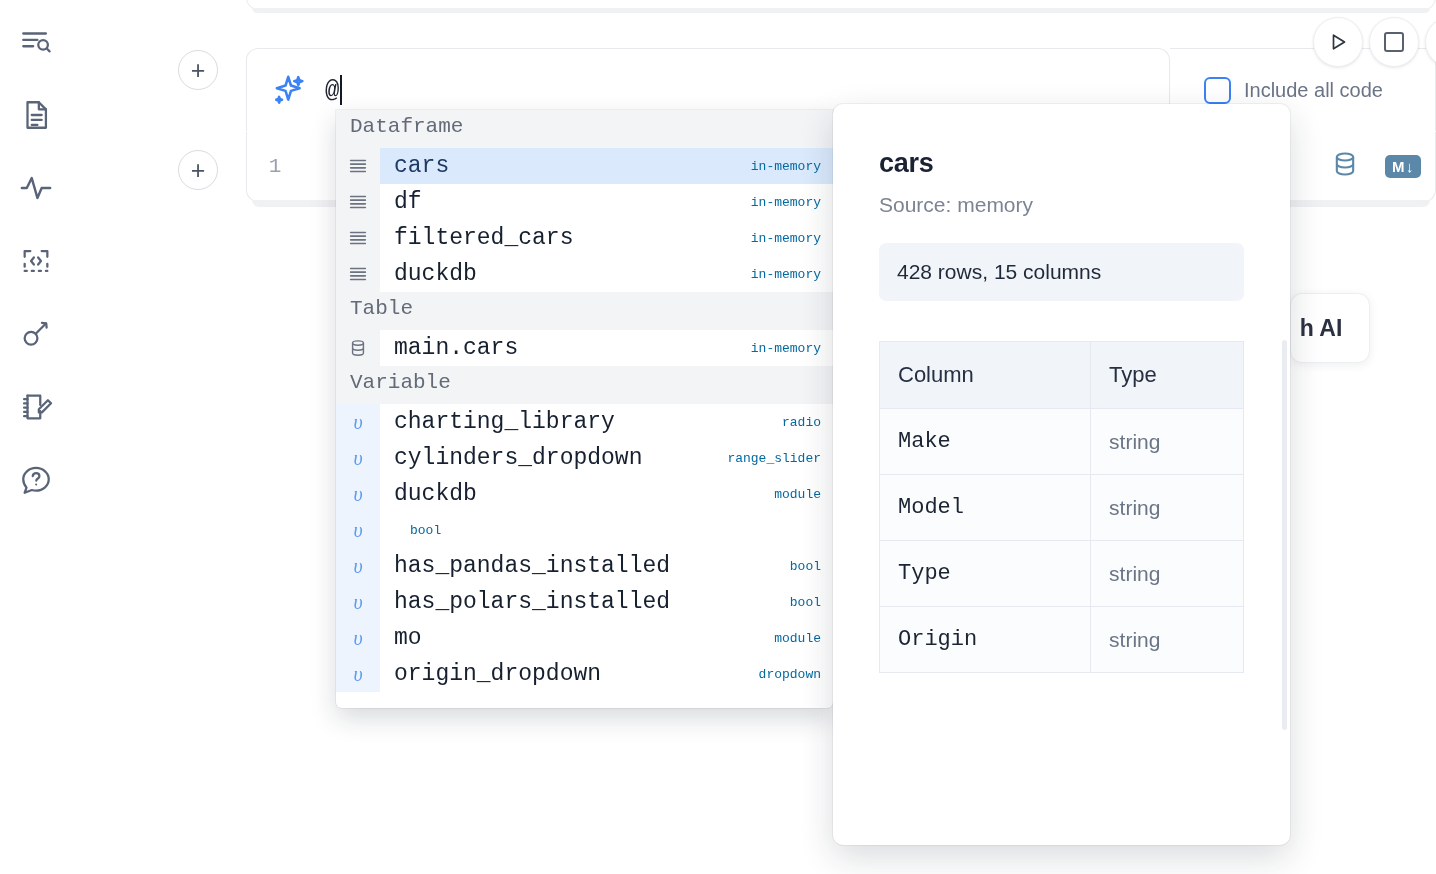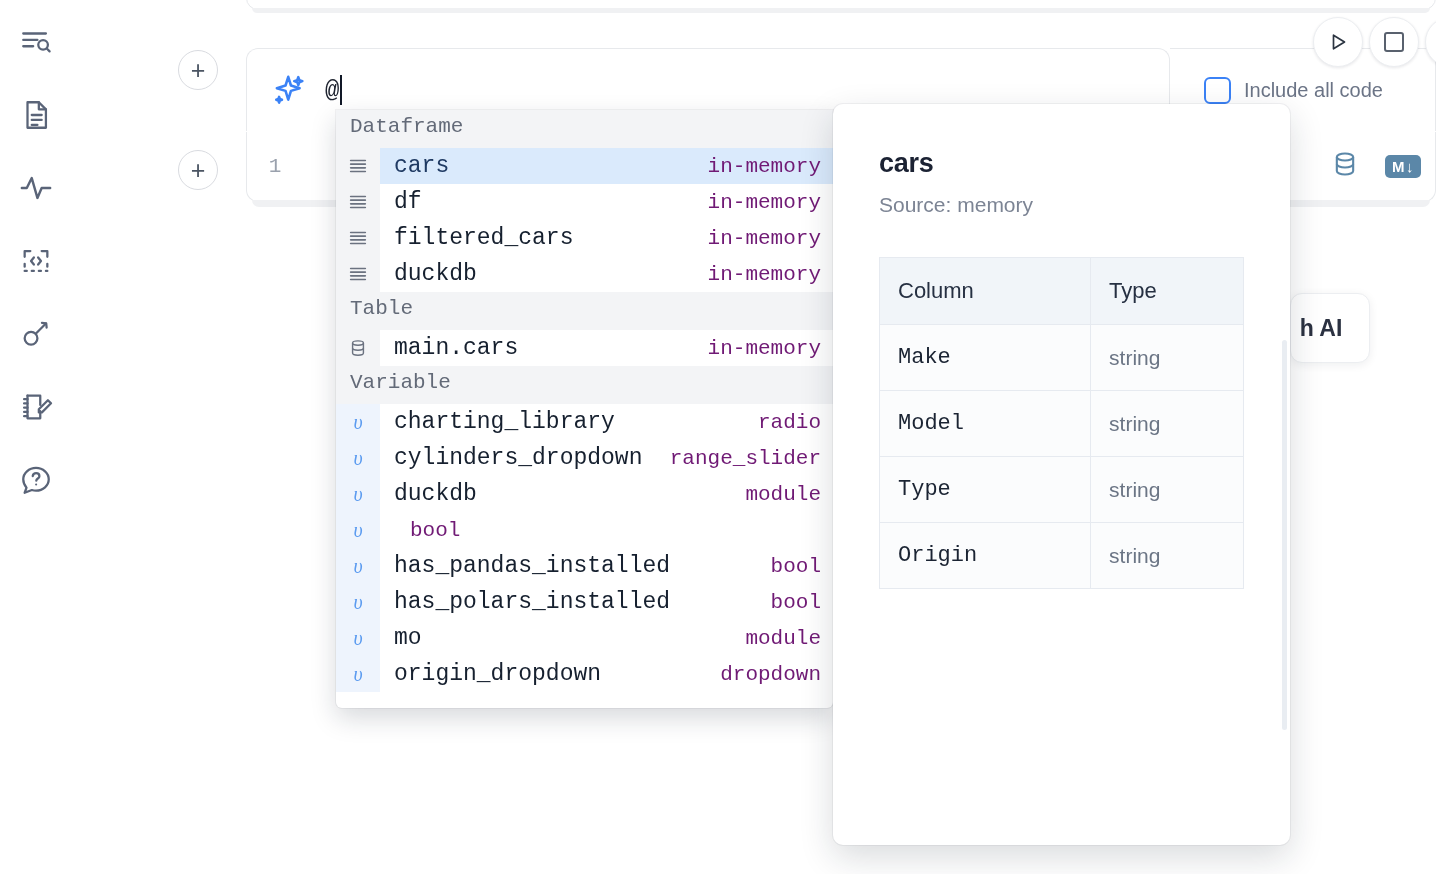--- a/index.html
+++ b/index.html
@@ -139,21 +139,21 @@
     background:#f3f4f6; height:100%; color:#6b7280;
   }
   .ac-row.var .ac-ico { background:#eef4fd; color:#5b9bf0; font-size: 20px;
     font-family:"Liberation Serif", serif; font-style: italic; }
   .ac-name-wrap {
     flex:1; display:flex; align-items:center; justify-content:space-between;
     height:100%; padding: 0 12px 0 14px; min-width:0;
   }
   .ac-name { font-size: 23px; color:#16202f; white-space:nowrap; }
   .ac-row.sel .ac-name { color:#1f3a63; }
-  .ac-meta { font-size: 21px; color:#701a75; white-space:nowrap; padding-left: 16px; }
+  .ac-meta { font-size: 13px; color:#0369a1; white-space:nowrap; padding-left: 16px; }
   .ac-row.clip .ac-name-wrap { overflow:hidden; }
 
   
   .detail {
     position:absolute; left: 833px; top: 104px; width: 457px; height: 741px;
     background:#ffffff; border-radius: 10px;
     box-shadow: 0 12px 34px rgba(20,28,45,.16), 0 0 0 1px rgba(20,28,45,.05);
     z-index: 25; overflow:hidden; padding: 0 0 0 0;
   }
   .detail-inner { padding: 44px 46px 0 46px; height:100%; overflow:hidden; position:relative; }
@@ -413,20 +413,21 @@
           <span class="ac-name">origin_dropdown</span>
           <span class="ac-meta">dropdown</span>
         </div>
       </div>
     </div>
 
   <div class="detail">
     <div class="detail-inner">
       <div class="d-title">cars</div>
       <div class="d-source">Source: memory</div>
+      <div class="d-chip">428 rows, 15 columns</div>
       <table class="d-table">
         <thead>
           <tr>
             <th>Column</th>
             <th>Type</th>
           </tr>
         </thead>
         <tbody id="d-body">
             <tr>
               <td class="col">Make</td>

